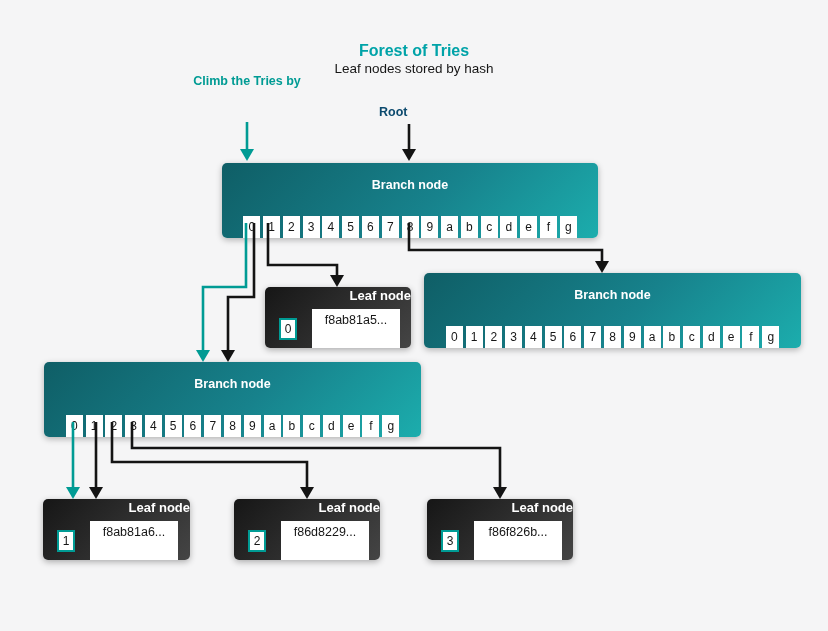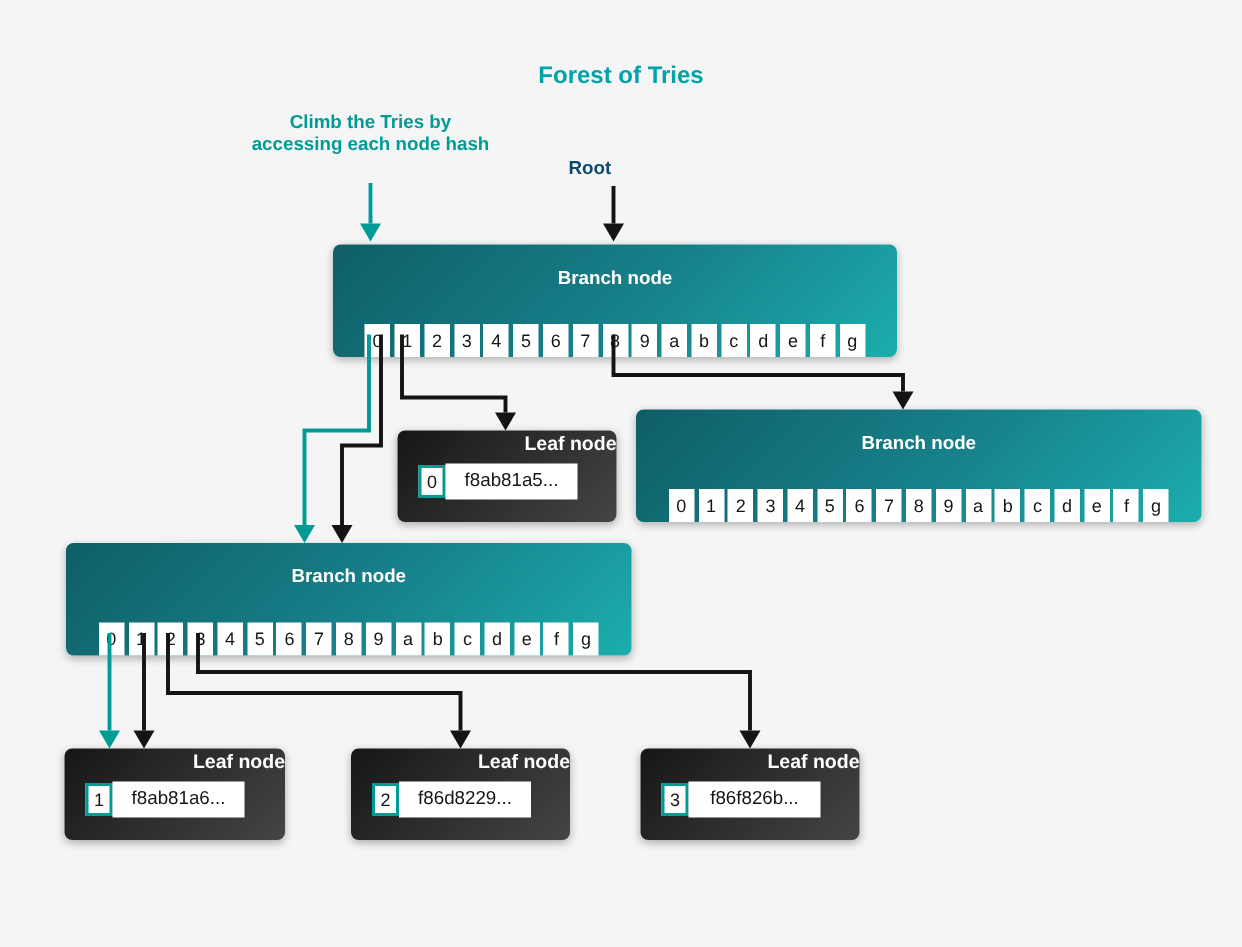--- a/index.html
+++ b/index.html
@@ -38,41 +38,41 @@
     font-size:12px;font-weight:500;line-height:22px;text-align:center;}
 
   .leaf-node{position:absolute;border-radius:5px;z-index:1;
     background:linear-gradient(135deg,var(--leaf-grad-start) 0%,var(--leaf-grad-end) 100%);
     box-shadow:0 2px 6px rgba(0,0,0,0.3);
     display:flex;flex-direction:column;}
   .leaf-label{color:#ffffff;font-size:13px;font-weight:700;text-align:right;margin-top:1px;line-height:15px;}
   .leaf-row{display:flex;align-items:center;margin-top:6px;padding-left:14px;}
   .index-box{width:14px;height:18px;background:#ffffff;border:2px solid var(--arrow-teal);
     color:#161616;font-size:12px;font-weight:500;line-height:18px;text-align:center;flex:none;}
-  .hash-box{width:88px;height:24px;background:#ffffff;
+  .hash-box{width:88px;height:39px;background:#ffffff;margin-left:15px;
     color:#161616;font-size:12.5px;font-weight:400;line-height:22px;text-align:center;flex:none;}
 
   .edges{position:absolute;left:0;top:0;z-index:5;pointer-events:none;}
   .edge-teal{stroke:var(--arrow-teal);stroke-width:2.6;fill:none;}
   .edge-black{stroke:var(--arrow-black);stroke-width:2.6;fill:none;}
   .head-teal{fill:var(--arrow-teal);stroke:none;}
   .head-black{fill:var(--arrow-black);stroke:none;}
 </style>
 </head>
 <body>
 
 <div class="canvas">
 
   <div class="titles">
     <div class="main-title">Forest of Tries</div>
+    <div class="sub-title">Leaf nodes stored by hash</div>
   </div>
 
   <div class="climb-note">
     <div>Climb the Tries by</div>
-    <div>accessing each node hash</div>
   </div>
 
   <div class="root-note">Root</div>
 
   <div class="branch-node" style="left:222px;top:163px;width:376px;height:75px;">
     <div class="branch-label">Branch node</div>
     <div class="cell-row">
         <div class="cell">0</div>
         <div class="cell">1</div>
         <div class="cell">2</div>

